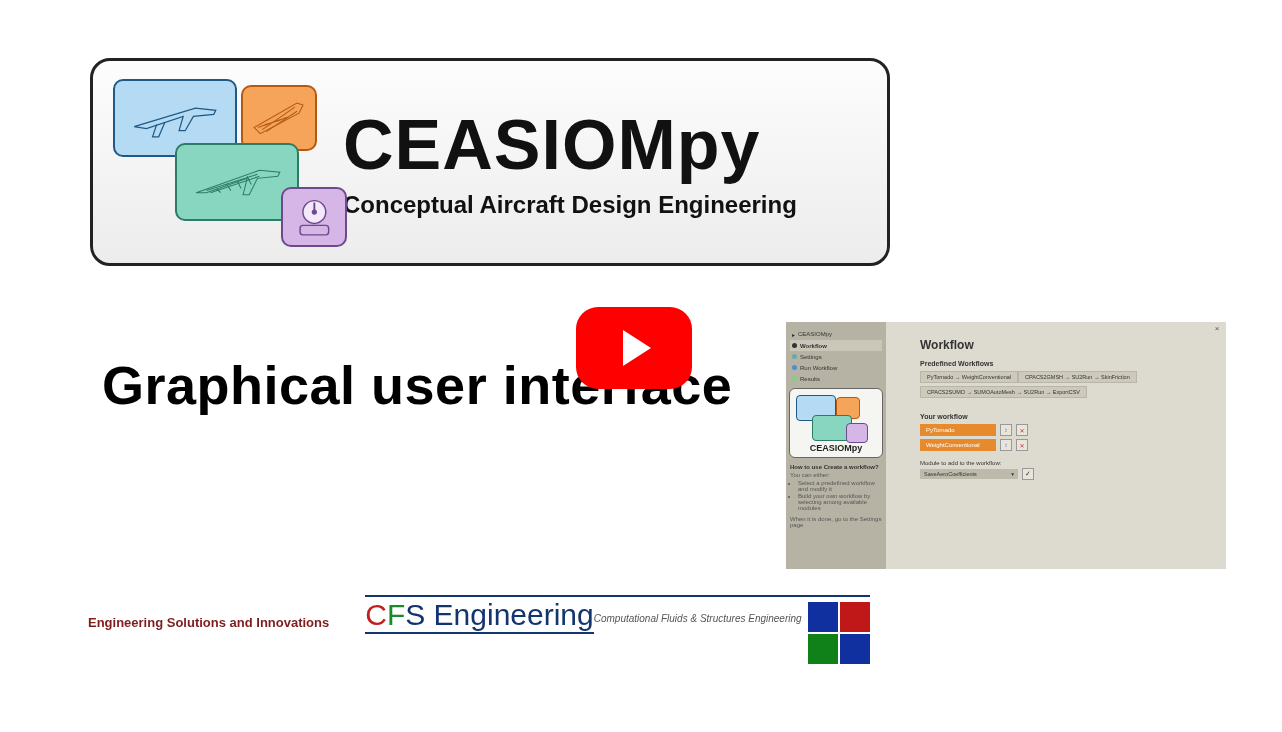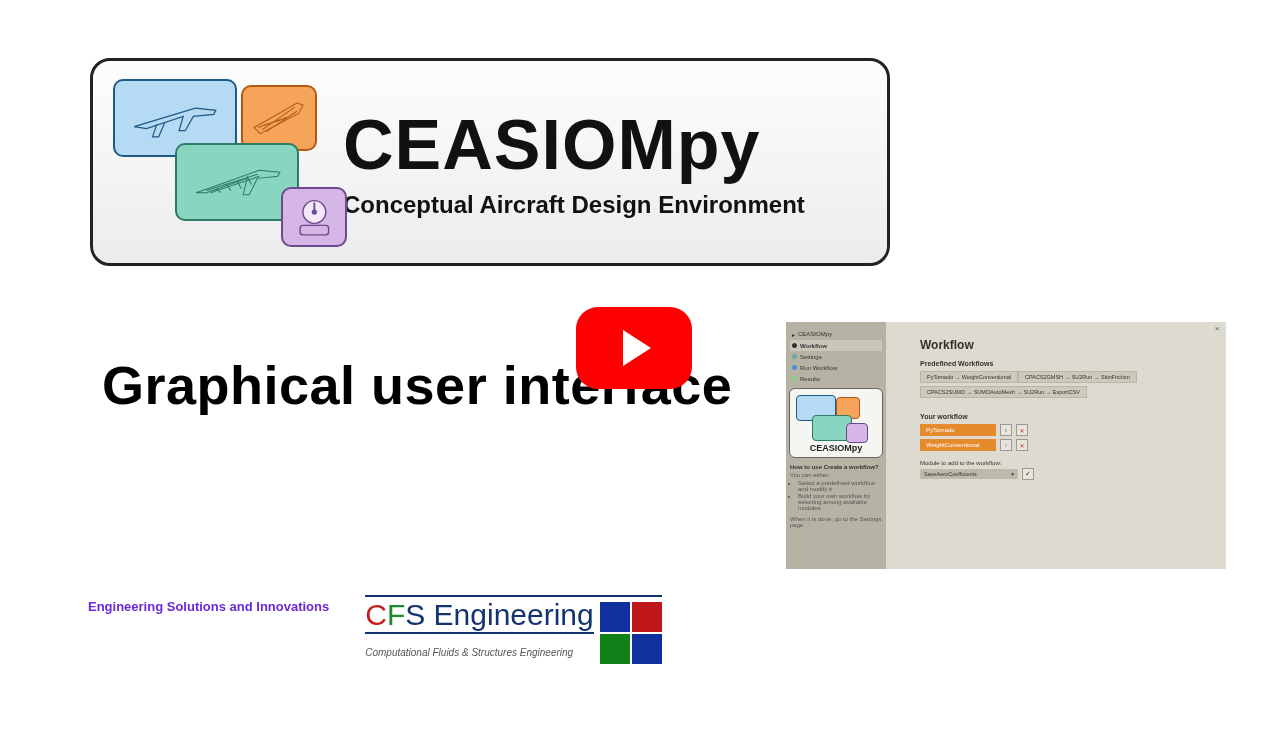--- a/index.html
+++ b/index.html
@@ -193,24 +193,24 @@
     position: absolute;
     left: 88px;
     top: 595px;
     display:flex;
     align-items:flex-start;
     gap: 36px;
   }
   .airinnova { display:flex; flex-direction:column; }
   .air-word { font-size:42px; font-weight:500; color:#1b4d82; letter-spacing:0.5px; line-height:1;}
   .air-word .r { color:#d0352a; }
-  .air-tag { font-size:13px; font-weight:700; color:#6d28d9; margin-top:4px;text-align:center;}
+  .air-tag { font-size:13px; font-weight:700; color:#7f1d1d; margin-top:20px;text-align:center;}
 
   .cfs { display:flex; align-items:flex-start; gap:6px; border-top:2px solid #13356f; padding-top:3px;}
-  .cfs-text { display:flex; flex-direction:column;}
+  .cfs-text { display:flex; flex-direction:row;}
   .cfs-line1 { font-size:30px; font-weight:400; color:#13356f; border-bottom:2px solid #13356f; padding-bottom:2px; line-height:1;}
   .cfs-line1 .c { color:#c21f1f; }
   .cfs-line1 .f { color:#1a8a2a; }
   .cfs-line1 .s { color:#13356f; }
   .cfs-tag { font-size:10px; font-style:italic; color:#555; margin-top:13px;}
   .cfs-sq { display:grid; grid-template-columns:30px 30px; grid-template-rows:30px 30px; gap:2px; margin-top:2px;}
   .cfs-sq div:nth-child(1){ background:#1030a0;}
   .cfs-sq div:nth-child(2){ background:#c01818;}
   .cfs-sq div:nth-child(3){ background:#108018;}
   .cfs-sq div:nth-child(4){ background:#1030a0;}
@@ -250,21 +250,21 @@
           <circle cx="25" cy="20" r="12" fill="#f3e9fb"></circle>
           <path d="M25 20 L25 10" stroke-width="2"></path>
           <circle cx="25" cy="20" r="2" fill="#6d4a8e"></circle>
           <rect x="10" y="34" width="30" height="10" rx="3"></rect>
         </g>
       </svg>
     </div>
   </div>
   <div class="logo-text">
     <div class="logo-title">CEASIOMpy</div>
-    <div class="logo-sub">Conceptual Aircraft Design Environment</div>
+    <div class="logo-sub">Conceptual Aircraft Design Engineering</div>
   </div>
 </div>
 
 <div class="main-heading">Graphical user interface</div>
 
 <div class="play-btn">
   <div class="triangle"></div>
 </div>
 
 <div class="shot">

